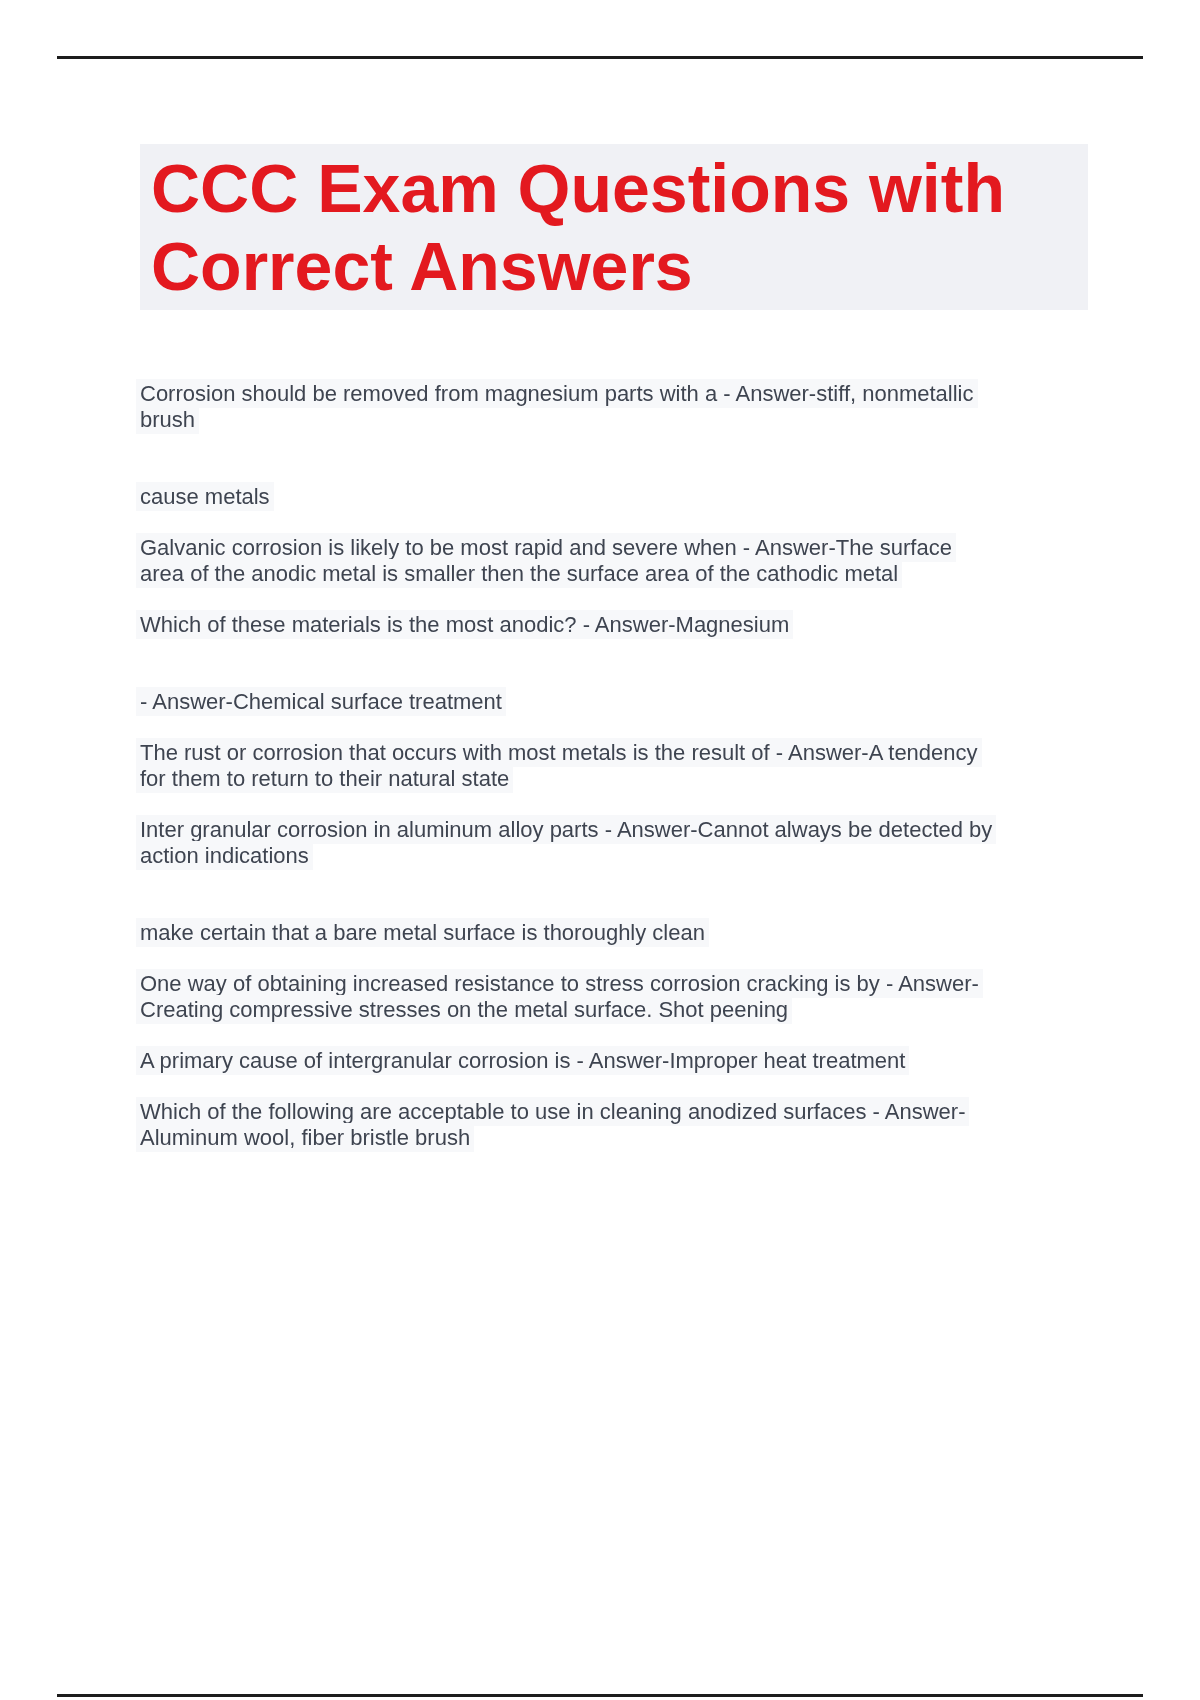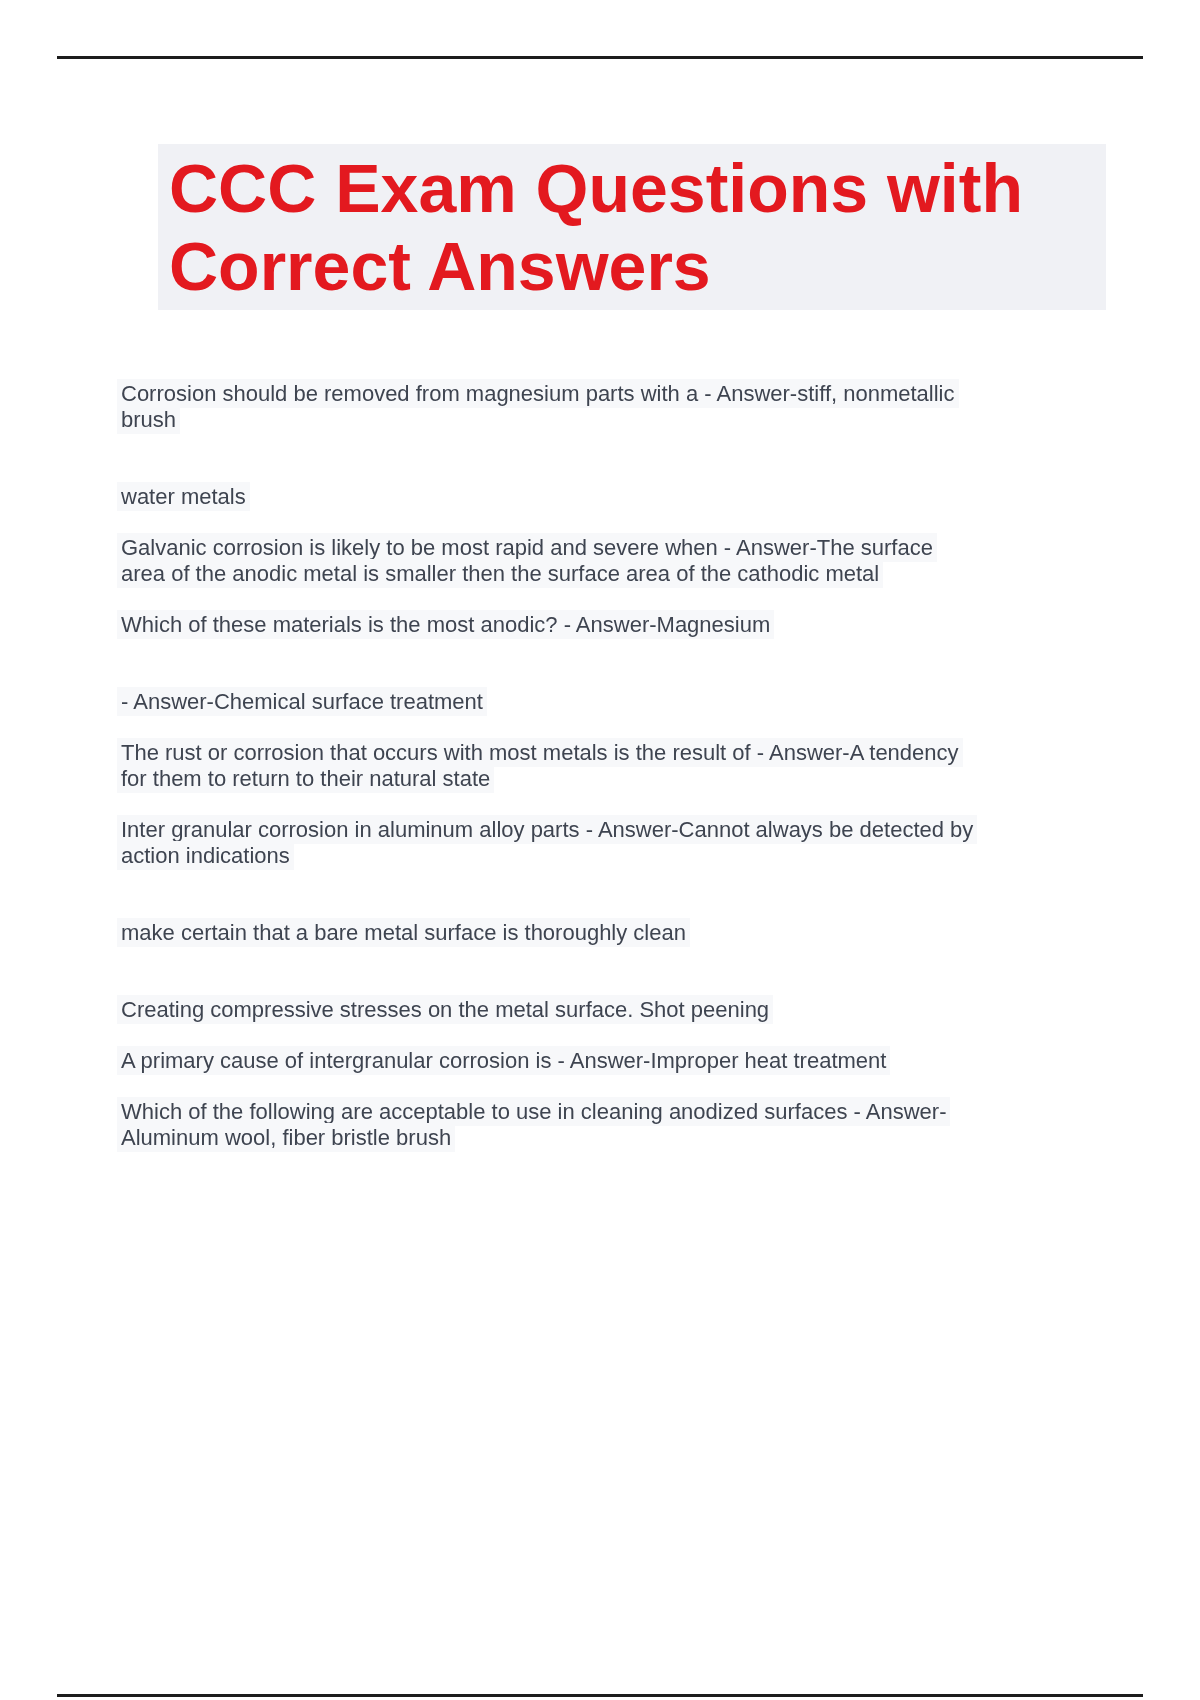--- a/index.html
+++ b/index.html
@@ -15,38 +15,38 @@
     position: absolute;
     left: 57px;
     width: 1086px;
     height: 3px;
     background: #1c1c1c;
   }
   .rule-top { top: 56px; }
   .rule-bottom { top: 1694px; }
   .title-block {
     position: absolute;
-    left: 158px;
+    left: 140px;
     top: 144px;
     width: 948px;
     box-sizing: border-box;
     background: #f0f1f5;
     padding: 5px 0 5px 11px;
   }
   .title-block h1 {
     margin: 0;
     font-size: 68px;
     line-height: 78px;
     font-weight: bold;
     color: #e3191f;
     letter-spacing: 0px;
   }
   .content {
     position: absolute;
-    left: 117px;
+    left: 136px;
     top: 381px;
     width: 1000px;
   }
   .content p {
     margin: 0 0 25px 0;
     font-size: 22px;
     line-height: 26px;
     color: #3e4450;
   }
   .hl {
@@ -62,37 +62,37 @@
   <div class="rule rule-top"></div>
 
   <div class="title-block">
     <h1>CCC Exam Questions with Correct Answers</h1>
   </div>
 
   <div class="content">
 
     <p><span class="hl">Corrosion should be removed from magnesium parts with a - Answer-stiff, nonmetallic</span><br><span class="hl">brush</span></p>
 
-    <p><br><span class="hl">water metals</span></p>
+    <p><br><span class="hl">cause metals</span></p>
 
 
     <p><span class="hl">Galvanic corrosion is likely to be most rapid and severe when - Answer-The surface</span><br><span class="hl">area of the anodic metal is smaller then the surface area of the cathodic metal</span></p>
 
     <p><span class="hl">Which of these materials is the most anodic? - Answer-Magnesium</span></p>
 
     <p><br><span class="hl">- Answer-Chemical surface treatment</span></p>
 
     <p><span class="hl">The rust or corrosion that occurs with most metals is the result of - Answer-A tendency</span><br><span class="hl">for them to return to their natural state</span></p>
 
     <p><span class="hl">Inter granular corrosion in aluminum alloy parts - Answer-Cannot always be detected by</span><br><span class="hl">action indications</span></p>
 
 
     <p><br><span class="hl">make certain that a bare metal surface is thoroughly clean</span></p>
 
-    <p><br><span class="hl">Creating compressive stresses on the metal surface. Shot peening</span></p>
+    <p><span class="hl">One way of obtaining increased resistance to stress corrosion cracking is by - Answer-</span><br><span class="hl">Creating compressive stresses on the metal surface. Shot peening</span></p>
 
     <p><span class="hl">A primary cause of intergranular corrosion is - Answer-Improper heat treatment</span></p>
 
     <p><span class="hl">Which of the following are acceptable to use in cleaning anodized surfaces - Answer-</span><br><span class="hl">Aluminum wool, fiber bristle brush</span></p>
 
   </div>
 
   <div class="rule rule-bottom"></div>
 
 </div>

